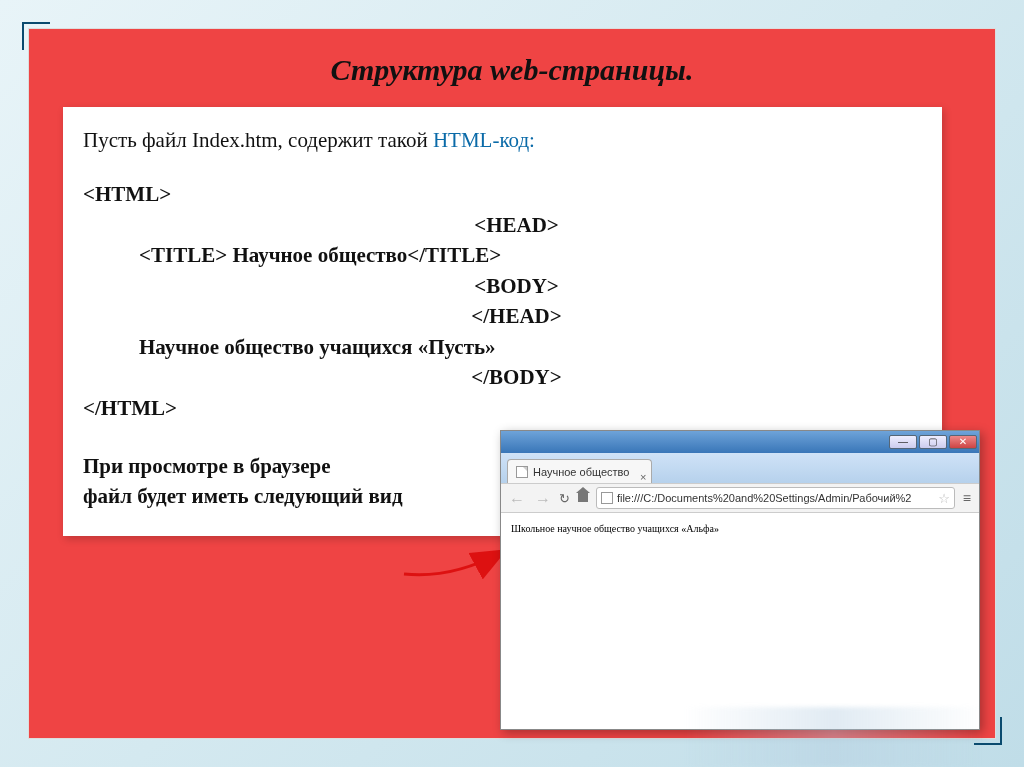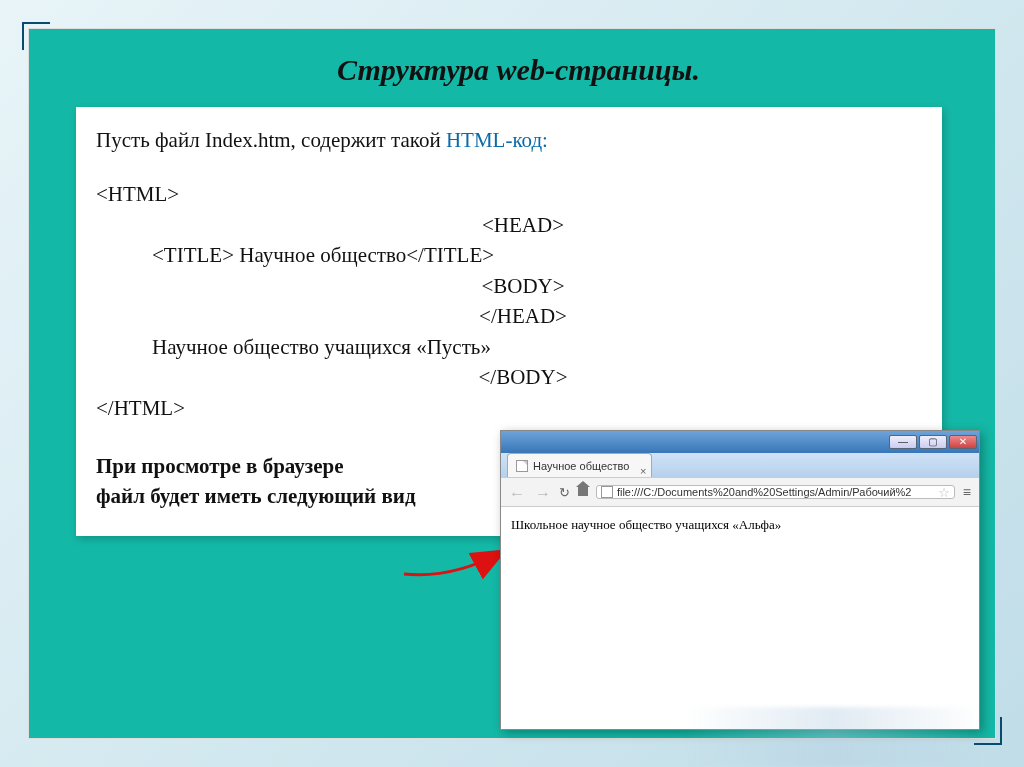--- a/index.html
+++ b/index.html
@@ -10,23 +10,22 @@
     font-family: "Times New Roman", serif;
     position: relative;
     overflow: hidden;
   }
   .slide {
     position: absolute;
     top: 28px;
     left: 28px;
     right: 28px;
     bottom: 28px;
-    background: #14b8a6;
+    background: #ef4444;
     border: 1px solid #ddd;
-    padding-left: 13px;
   }
   .corner-tl, .corner-br {
     position: absolute;
     width: 28px;
     height: 28px;
     border: 2px solid #0a4a6e;
   }
   .corner-tl { top: 22px; left: 22px; border-right: none; border-bottom: none; }
   .corner-br { bottom: 22px; right: 22px; border-left: none; border-top: none; }
 
@@ -46,21 +45,21 @@
     padding: 18px 20px 24px 20px;
     font-size: 21px;
     color: #111;
     line-height: 1.45;
     position: relative;
   }
 
   .intro { margin-bottom: 24px; }
   .intro .hl { color: #0a6aa8; }
 
-  .code { font-family: inherit; }
+  .code { font-family: inherit; font-weight: bold; }
   .code .i1 { padding-left: 28px; display: block; text-align: center; }
   .code .i2 { padding-left: 56px; display: block; }
 
   .viewnote {
     margin-top: 28px;
     font-weight: bold;
   }
 
   
   .browser {
@@ -90,21 +89,21 @@
     border: 1px solid #567;
     border-radius: 2px;
     font-size: 10px;
     line-height: 12px;
     text-align: center;
     color: #333;
   }
   .winbtn.close { background: linear-gradient(#e88,#c44); color:#fff; }
 
   .tabstrip {
-    height: 24px;
+    height: 30px;
     background: linear-gradient(#cfe2f7, #b6d1ec);
     display: flex;
     align-items: flex-end;
     padding-left: 6px;
   }
   .tab {
     background: #f7f7f7;
     border: 1px solid #aaa;
     border-bottom: none;
     border-radius: 4px 4px 0 0;
@@ -162,38 +161,38 @@
     border-bottom:6px solid #777;
   }
   .home-icon::after{
     content:""; position:absolute; top:1px; left:2px;
     width:10px; height:9px; background:#777;
   }
   .addrwrap {
     flex: 1;
     display:flex;
     align-items:center;
-    height: 14px;
+    height: 22px;
     background: #fff;
     border: 1px solid #bbb;
     border-radius: 3px;
     padding: 0 4px;
     gap: 4px;
   }
   .pageicon2 {
     width:12px; height:12px; background:#fff; border:1px solid #999;
   }
   .addr { font-size: 11px; color: #333; white-space: nowrap; overflow:hidden; text-overflow: ellipsis; flex:1;}
   .star { color:#bbb; font-size:13px; }
   .menuicn { font-size:14px; color:#666; padding:0 2px;}
 
   .viewport {
     padding: 10px 10px;
     font-family: "Times New Roman", serif;
-    font-size: 13px;
+    font-size: 10px;
     color: #000;
   }
 
   .arrow {
     position: absolute;
     top: 544px;
     left: 402px;
     width: 110px;
     height: 40px;
     pointer-events:none;

